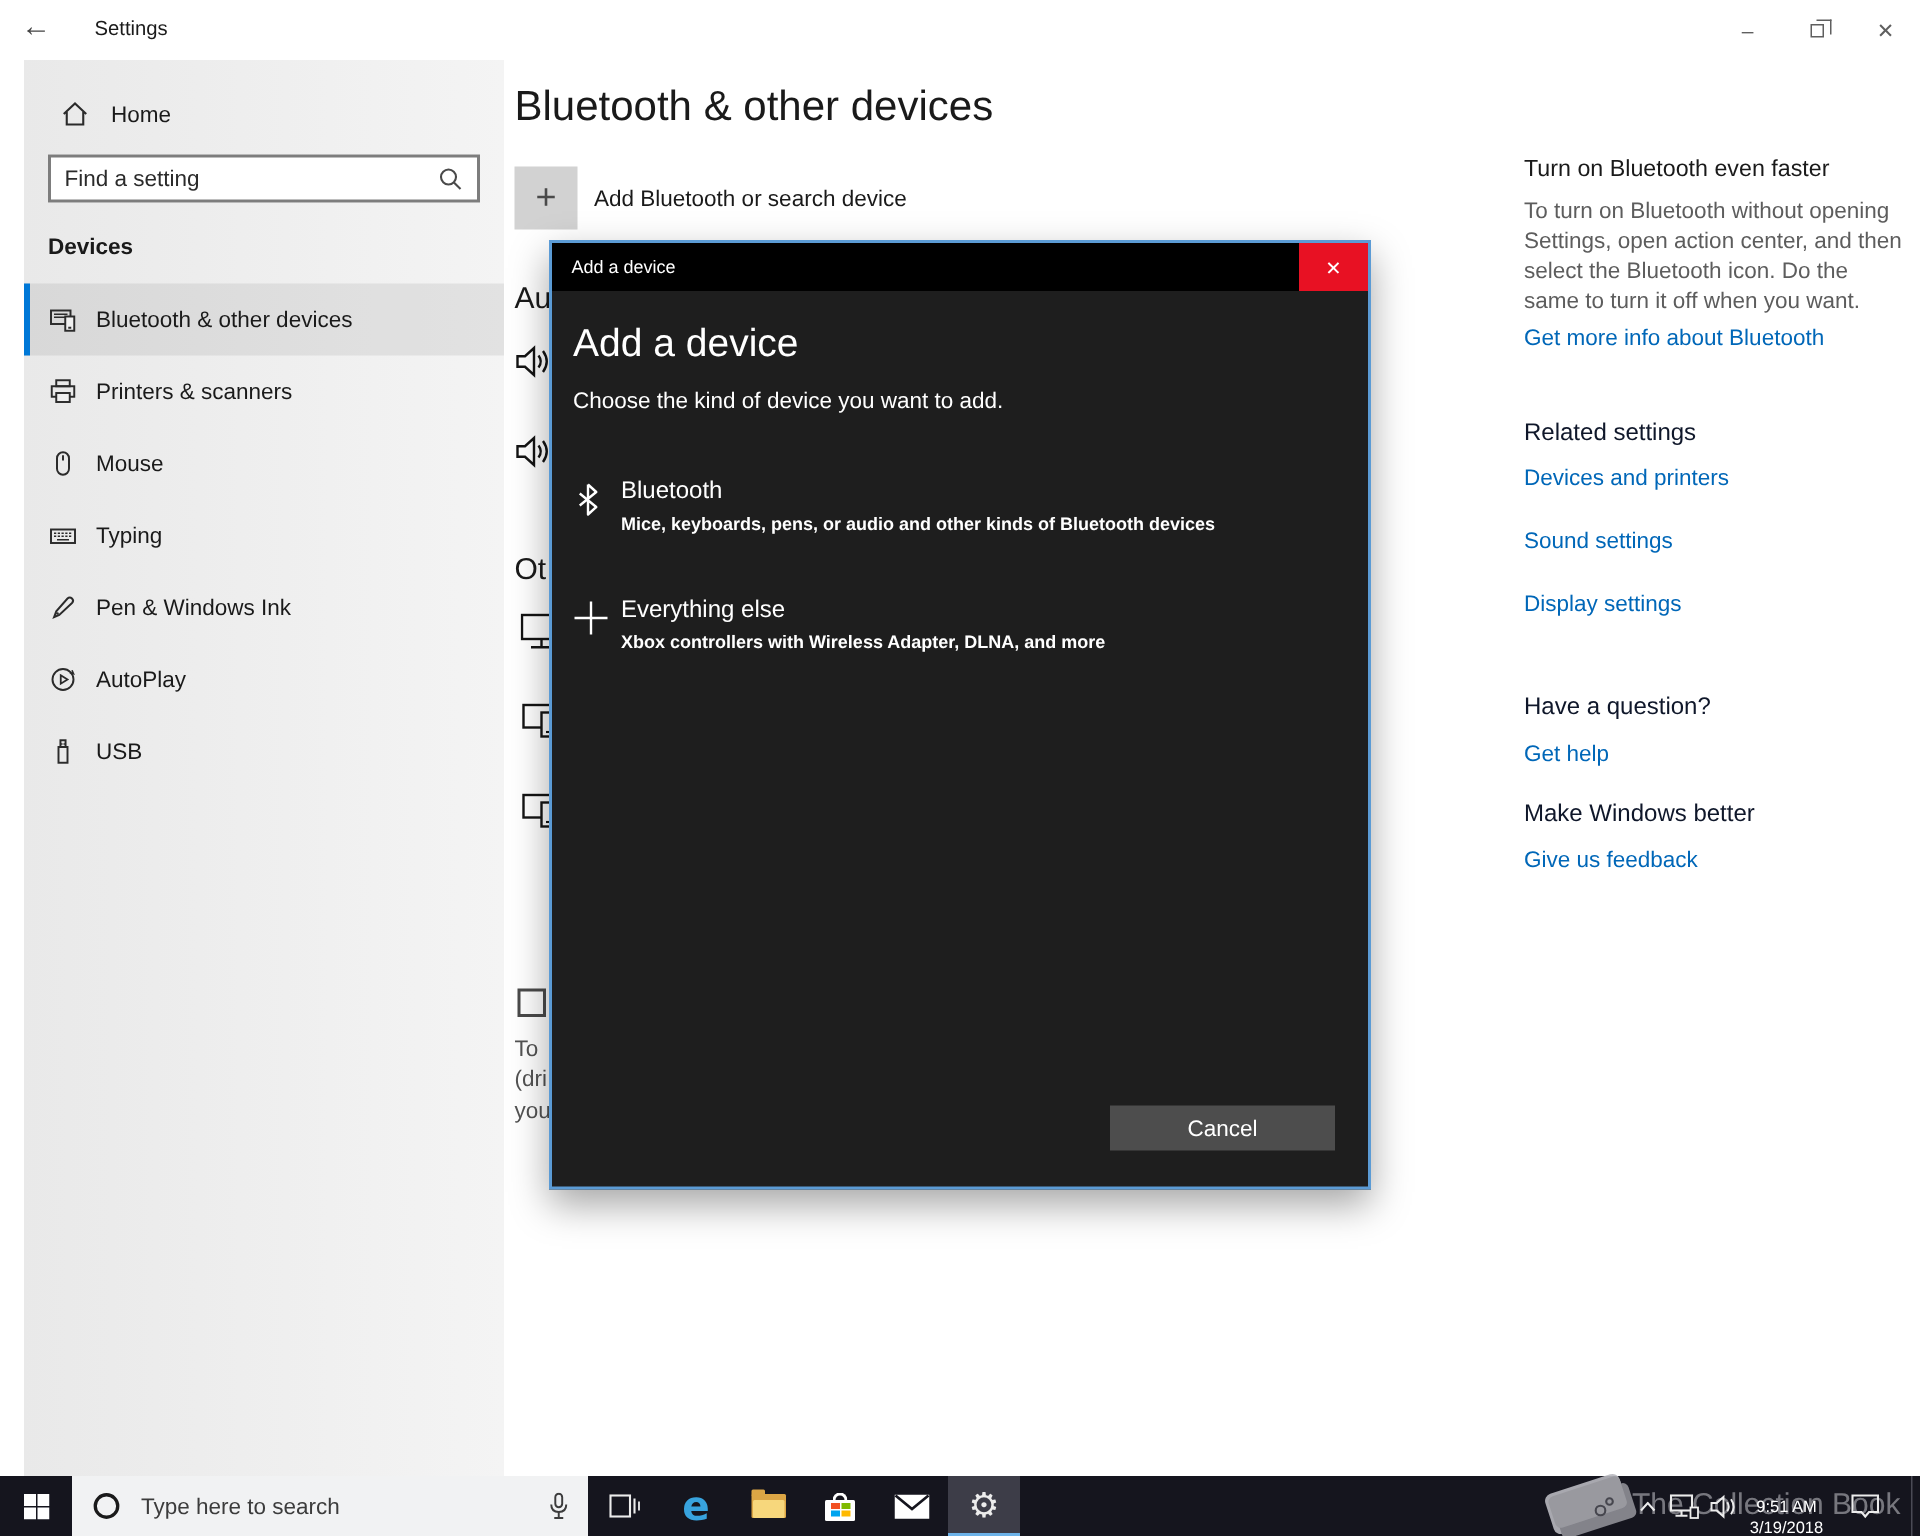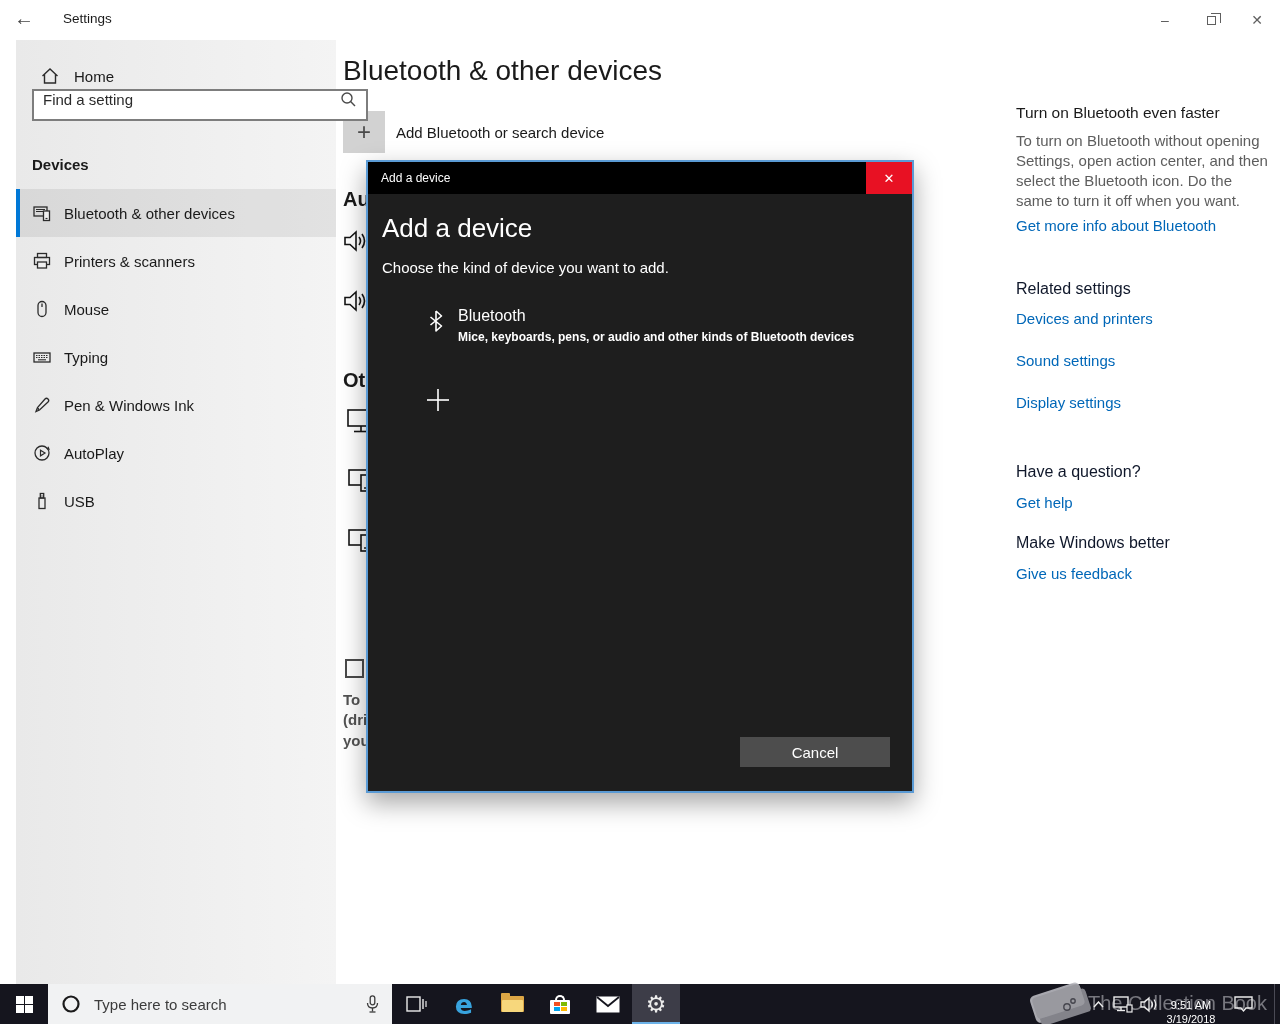--- a/index.html
+++ b/index.html
@@ -14,61 +14,61 @@
   .win-controls { position:absolute; right:0; top:0; display:flex; }
   .win-btn { width:46px; height:40px; display:flex; align-items:center; justify-content:center; color:#5f5f5f; font-size:14px; cursor:pointer; }
   .restore-glyph { width:9px; height:9px; border:1px solid #5f5f5f; position:relative; background:#fff; }
   .restore-glyph::before { content:''; position:absolute; top:-4px; left:3px; width:9px; height:9px; border-top:1px solid #5f5f5f; border-right:1px solid #5f5f5f; }
 
   
   .sidebar { position:absolute; top:40px; left:0; width:320px; bottom:40px; background:linear-gradient(90deg,#e9e9e9,#f4f4f4); z-index:4;margin-left:16px; }
   .home-row { position:absolute; top:18px; left:0; width:100%; height:36px; display:flex; align-items:center; cursor:pointer; }
   .home-row svg { margin-left:24px; }
   .home-label { margin-left:14px; font-size:15px; color:#1a1a1a; }
-  .search-box { position:absolute; top:49px; left:16px; width:336px; height:32px; background:#fff; border:2px solid #7d7d7d; display:flex; align-items:flex-start; }
+  .search-box { position:absolute; top:63px; left:16px; width:288px; height:32px; background:#fff; border:2px solid #7d7d7d; display:flex; align-items:center; }
   .search-box input { flex:1; border:none; outline:none; background:transparent; font-family:inherit; font-size:15px; color:#1a1a1a; padding-left:9px; }
   .search-box input::placeholder { color:#2b2b2b; opacity:1; }
   .search-box svg { margin-right:9px; }
   .section-header { position:absolute; top:116px; left:16px; font-size:15px; font-weight:bold; color:#1a1a1a; }
   .nav-list { position:absolute; top:149px; left:0; width:100%; }
   .nav-item { position:relative; height:48px; display:flex; align-items:center; cursor:pointer; }
   .nav-item.selected { background:rgba(0,0,0,0.07); }
   .nav-item .accent-bar { position:absolute; left:0; top:0; width:4px; height:48px; background:#0078d7; }
   .nav-item svg { margin-left:16px; flex:0 0 20px; }
   .nav-label { margin-left:12px; font-size:15px; color:#1a1a1a; }
 
   
   .main { position:absolute; top:40px; left:320px; right:0; bottom:40px; background:#fff; }
   .page-title { position:absolute; left:23px; top:15px; font-size:28px; font-weight:300; color:#1a1a1a; }
   .add-row { position:absolute; left:23px; top:71px; display:flex; align-items:center; cursor:pointer; }
   .add-square { width:42px; height:42px; background:#d2d2d2; display:flex; align-items:center; justify-content:center; font-size:24px; font-weight:300; color:#4a4a4a; }
   .add-label { margin-left:11px; font-size:15px; color:#1a1a1a; }
 
   
-  .frag { position:absolute; z-index:1; color:#1a1a1a;font-weight:bold; }
+  .frag { position:absolute; z-index:1; color:#1a1a1a; }
   .frag-h { font-size:20px; }
   .frag-s { font-size:15px; color:#535353; }
   .frag-icon { position:absolute; z-index:1; }
   .frag-checkbox { position:absolute; z-index:1; width:19px; height:19px; border:2px solid #4a4a4a; background:#fdfdfd; cursor:pointer; }
 
   
   .right-panel { position:absolute; left:1016px; top:104px; width:252px; z-index:2; }
   .rp-h { font-size:15.5px; color:#1a1a1a; margin-bottom:9px; }
   .rp-h2 { font-size:16px; color:#0f172a; }
   .rp-body { font-size:15px; line-height:20px; color:#5d5d5d; margin-bottom:6px; }
   .rp-link { font-size:15px; color:#0067b8; cursor:pointer; }
 
   
   .dialog { position:absolute; left:366px; top:160px; width:548px; height:633px; background:#1e1e1e; border:2px solid #5b9bd5; z-index:10; box-shadow:0 10px 24px rgba(0,0,0,0.35); }
   .dlg-titlebar { position:relative; height:32px; background:#000; display:flex; align-items:center; }
   .dlg-title { margin-left:13px; font-size:12px; color:#fff; }
   .dlg-close { position:absolute; right:0; top:0; width:46px; height:32px; background:#e81123; color:#fff; font-size:13px; display:flex; align-items:center; justify-content:center; cursor:pointer; }
   .dlg-heading { margin:19px 0 0 14px; font-size:26px; font-weight:300; color:#fff; }
   .dlg-sub { margin:15px 0 0 14px; font-size:15px; color:#fff; }
-  .dlg-options { margin-top:23px;padding-left:44px; }
+  .dlg-options { margin-top:35px; }
   .dlg-opt { display:flex; align-items:flex-start; padding:8px 14px; margin-bottom:26px; cursor:pointer; }
   .opt-icon { flex:0 0 32px; padding-top:2px; }
   .opt-title { font-size:16px; color:#fff; margin-bottom:5px; }
   .opt-desc { font-size:12px; font-weight:bold; color:#fff; }
   .dlg-cancel { position:absolute; right:22px; bottom:24px; width:150px; height:30px; background:#4d4d4d; color:#fff; font-size:15px; display:flex; align-items:center; justify-content:center; cursor:pointer; }
 
   
   .taskbar { position:absolute; left:0; right:0; bottom:0; height:40px; background:#15151e; z-index:20; overflow:visible; }
   .tb-item { position:absolute; top:0; height:40px; display:flex; align-items:center; justify-content:center; cursor:pointer; z-index:2; }
   .start-btn { left:0; width:48px; }
@@ -279,20 +279,24 @@
           <div class="opt-desc">Mice, keyboards, pens, or audio and other kinds of Bluetooth devices</div>
         </div>
       </div>
       <div class="dlg-opt">
         <div class="opt-icon">
           <svg width="24" height="24" viewBox="0 0 24 24">
               <line x1="12" y1="1" x2="12" y2="23" stroke="#fff" stroke-width="1.6"></line>
               <line x1="1" y1="12" x2="23" y2="12" stroke="#fff" stroke-width="1.6"></line>
             </svg>
         </div>
+        <div>
+          <div class="opt-title">Everything else</div>
+          <div class="opt-desc">Xbox controllers with Wireless Adapter, DLNA, and more</div>
+        </div>
       </div>
     </div>
 
     <div class="dlg-cancel">Cancel</div>
   </div>
 
   <div class="taskbar">
 
     <svg class="watermark-book" width="76" height="54" viewBox="0 0 76 54">
       <g transform="rotate(-18 38 27)">

